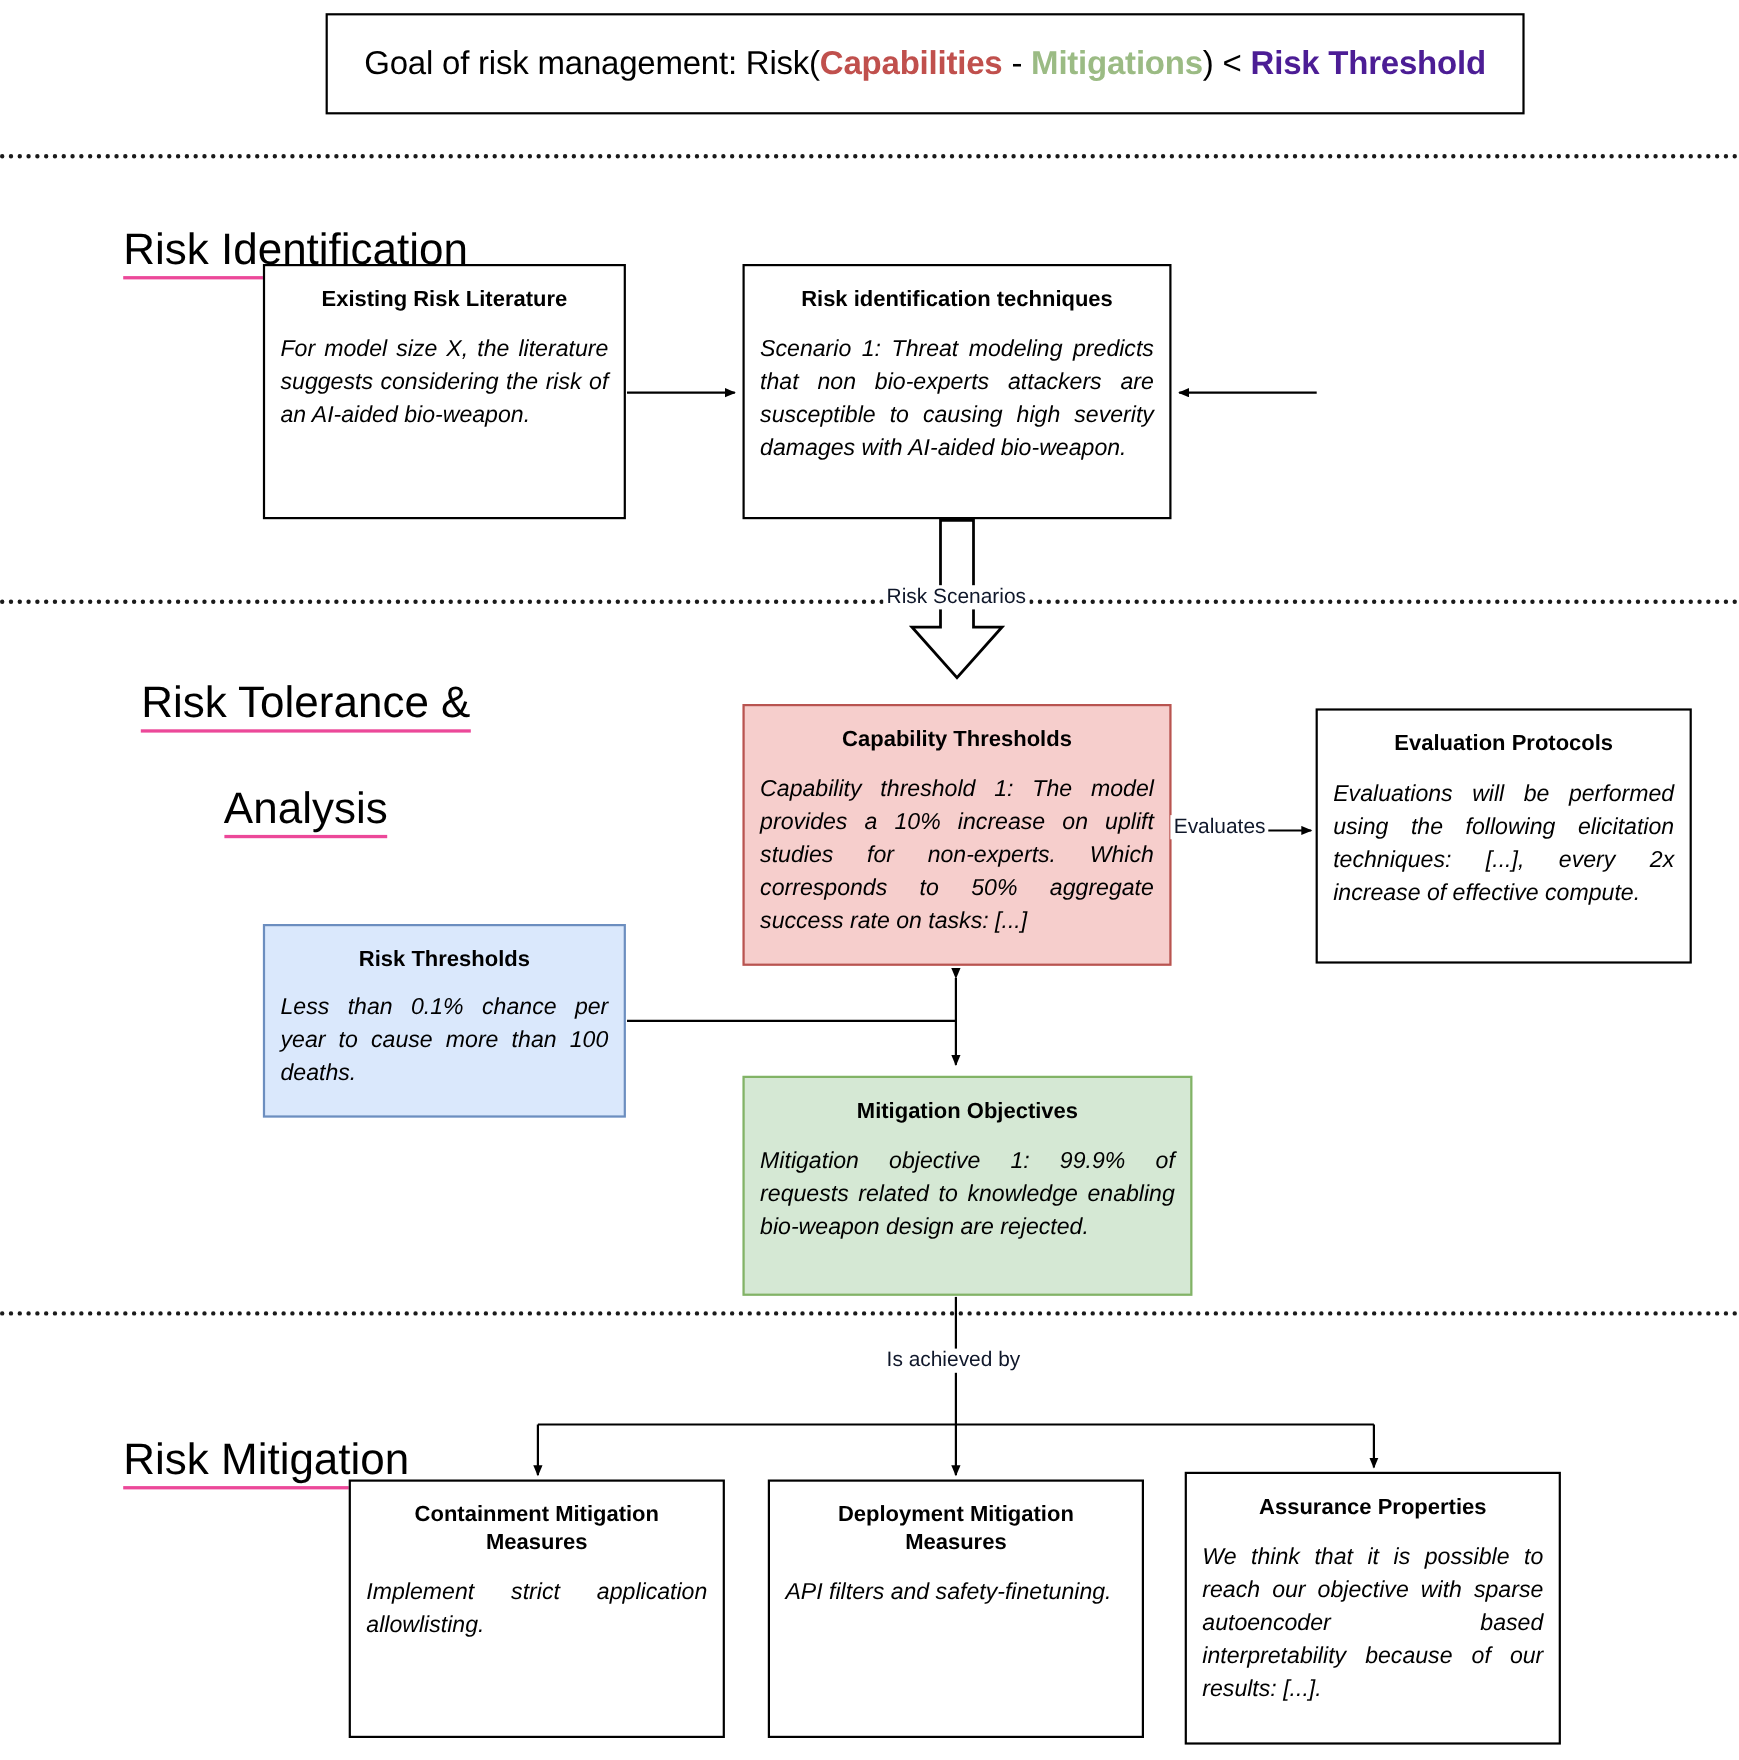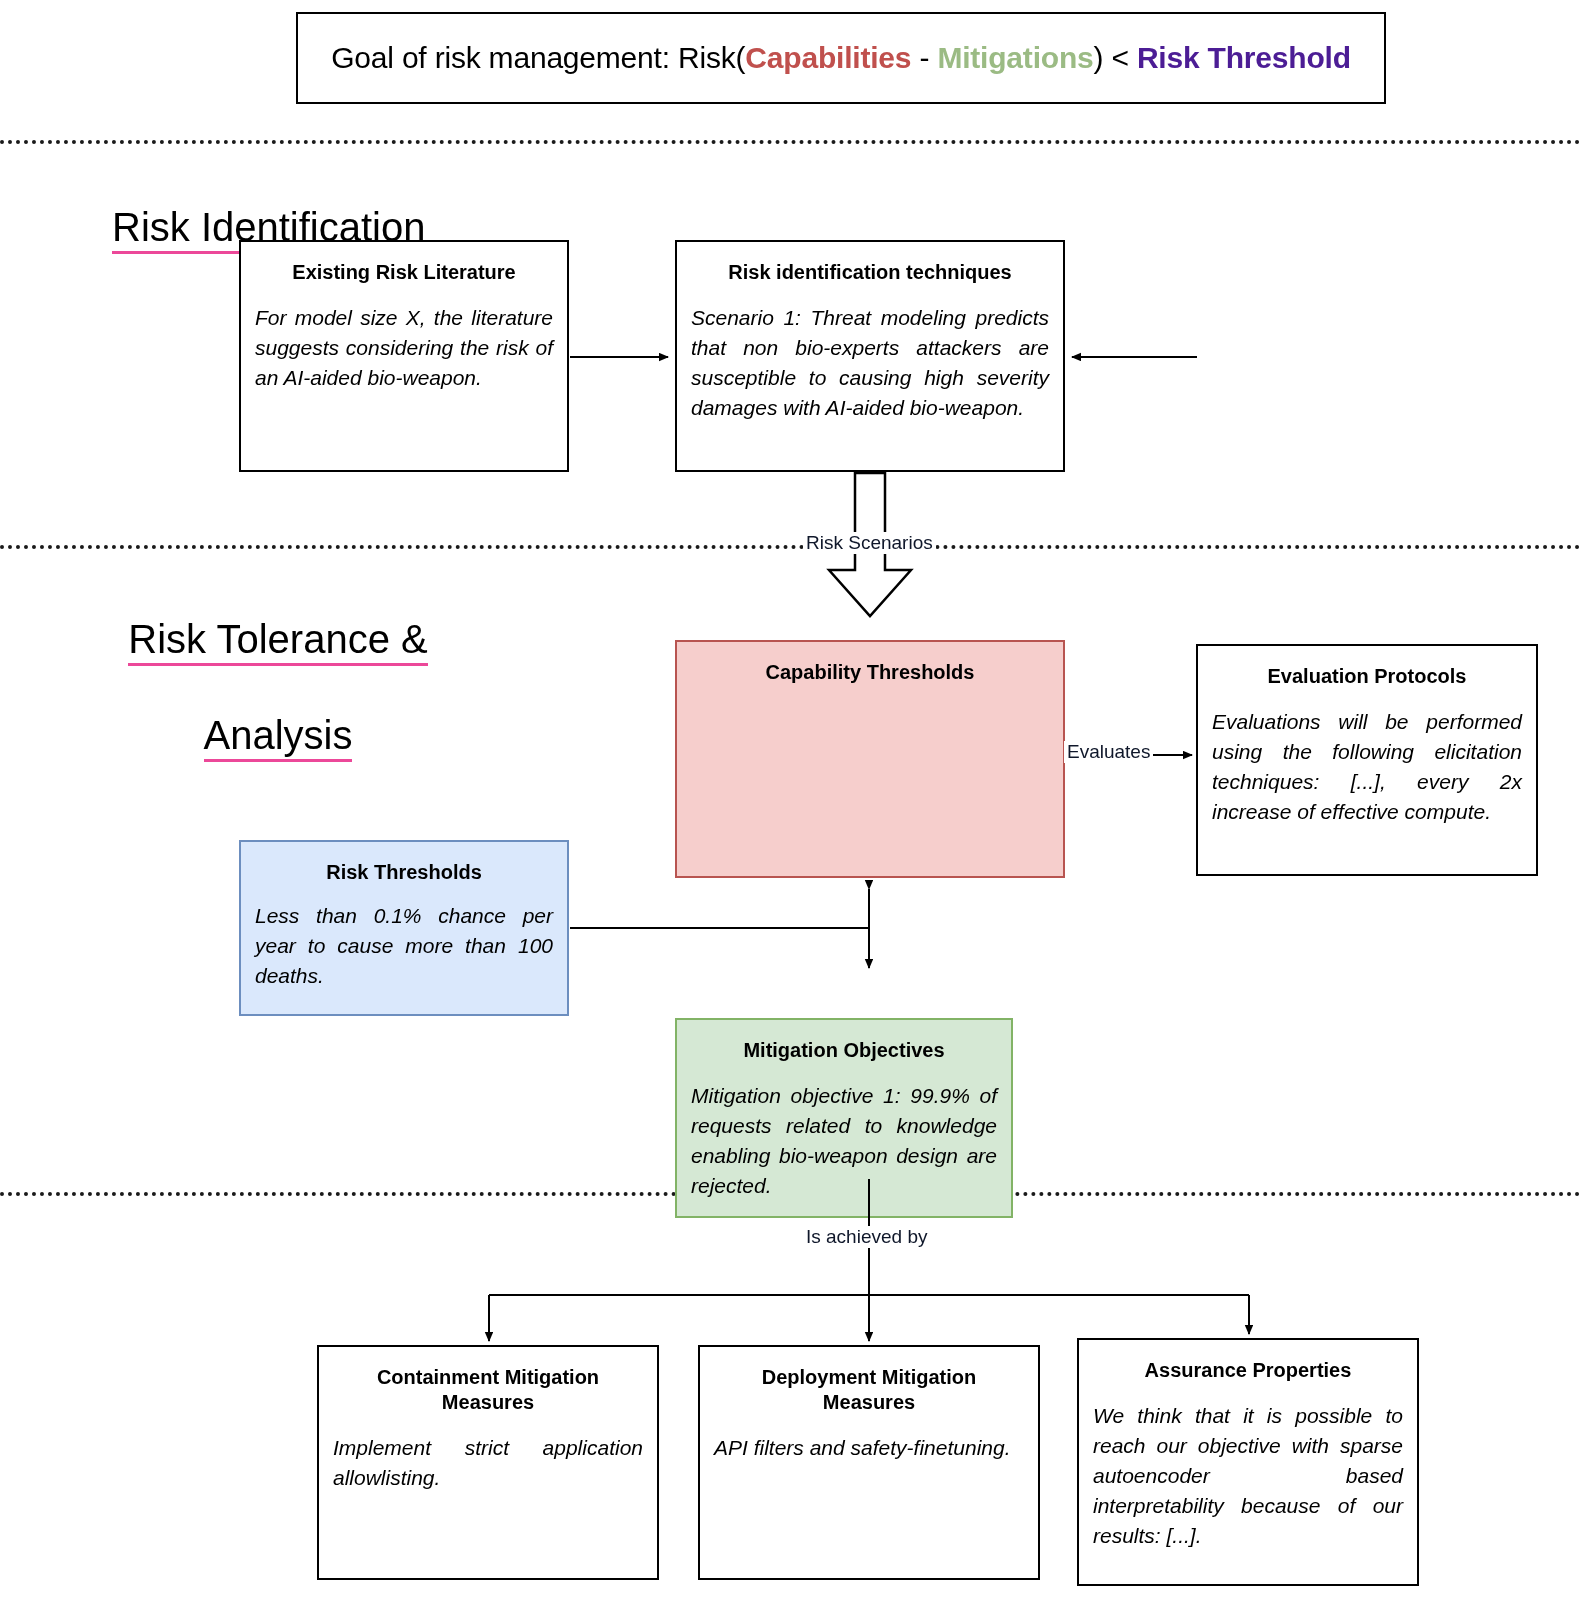--- a/index.html
+++ b/index.html
@@ -112,47 +112,51 @@
 
   <div class="section-title" style="left:112px; top:158px;">
     <span class="u">Risk Identification</span>
   </div>
 
   <div class="section-title" style="left:112px; top:570px; text-align:center; width:332px;">
     <span class="u">Risk Tolerance &amp;</span><br>
     <span class="u">Analysis</span>
   </div>
 
+  <div class="section-title" style="left:112px; top:1258px;">
+    <span class="u">Risk Mitigation</span>
+  </div>
 
   <div class="box" style="left:239px; top:240px; width:330px; height:232px;">
     <div class="b-title">Existing Risk Literature</div>
     <div class="b-body">For model size X, the literature suggests considering the risk of an AI-aided bio-weapon.</div>
   </div>
 
   <div class="box" style="left:675px; top:240px; width:390px; height:232px;">
     <div class="b-title">Risk identification techniques</div>
     <div class="b-body">Scenario 1: Threat modeling predicts that non bio-experts attackers are susceptible to causing high severity damages with AI-aided bio-weapon.</div>
   </div>
 
 
   <div class="box red" style="left:675px; top:640px; width:390px; height:238px;">
     <div class="b-title">Capability Thresholds</div>
+    <div class="b-body">Capability threshold 1: The model provides a 10% increase on uplift studies for non-experts. Which corresponds to 50% aggregate success rate on tasks: [...]</div>
   </div>
 
   <div class="box" style="left:1196px; top:644px; width:342px; height:232px;">
     <div class="b-title">Evaluation Protocols</div>
     <div class="b-body">Evaluations will be performed using the following elicitation techniques: [...], every 2x increase of effective compute.</div>
   </div>
 
   <div class="box blue tight" style="left:239px; top:840px; width:330px; height:176px;">
     <div class="b-title">Risk Thresholds</div>
     <div class="b-body">Less than 0.1% chance per year to cause more than 100 deaths.</div>
   </div>
 
-  <div class="box green" style="left:675px; top:1018px; width:338px; height:200px;">
+  <div class="box green" style="left:675px; top:978px; width:409px; height:200px;">
     <div class="b-title">Mitigation Objectives</div>
     <div class="b-body">Mitigation objective 1: 99.9% of requests related to knowledge enabling bio-weapon design are rejected.</div>
   </div>
 
   <div class="box" style="left:317px; top:1345px; width:342px; height:235px;">
     <div class="b-title">Containment Mitigation
 Measures</div>
     <div class="b-body">Implement strict application allowlisting.</div>
   </div>
 

